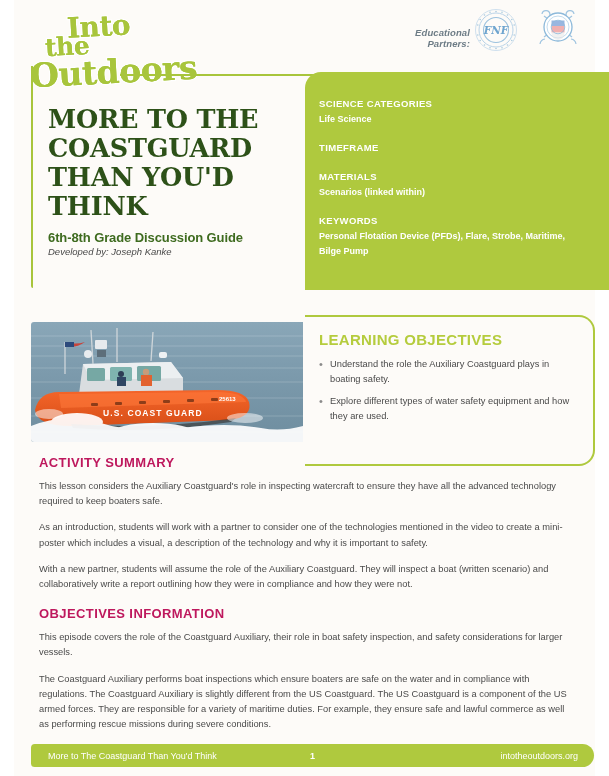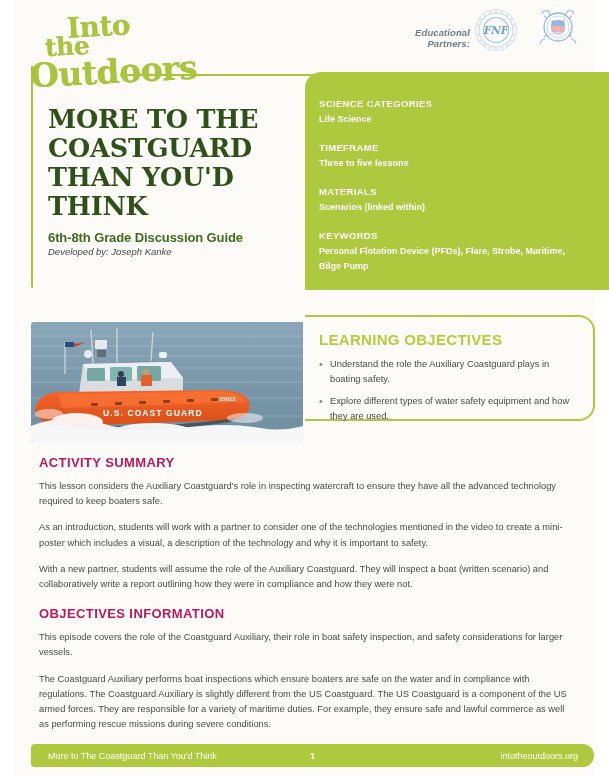--- a/index.html
+++ b/index.html
@@ -184,21 +184,21 @@
     overflow: hidden;
   }
   .photo svg { display: block; }
 
   
   .lo-box {
     position: absolute;
     left: 305px;
     top: 315px;
     width: 290px;
-    height: 106px;
+    height: 151px;
     border: 2px solid #afc93e;
     border-left: none;
     border-top-right-radius: 16px;
     border-bottom-right-radius: 16px;
     padding: 14px 22px 0 14px;
   }
   .lo-title {
     font-size: 15px;
     font-weight: bold;
     color: #b5cc3d;
@@ -329,21 +329,20 @@
     </svg>
   </div>
 
   <div class="info-panel">
     <div class="info-block">
       <div class="info-label">SCIENCE CATEGORIES</div>
       <div class="info-value">Life Science</div>
     </div>
     <div class="info-block">
       <div class="info-label">TIMEFRAME</div>
-      <div class="info-value">Three to five lessons</div>
     </div>
     <div class="info-block">
       <div class="info-label">MATERIALS</div>
       <div class="info-value">Scenarios (linked within)</div>
     </div>
     <div class="info-block">
       <div class="info-label">KEYWORDS</div>
       <div class="info-value">Personal Flotation Device (PFDs), Flare, Strobe, Maritime, Bilge Pump</div>
     </div>
   </div>

